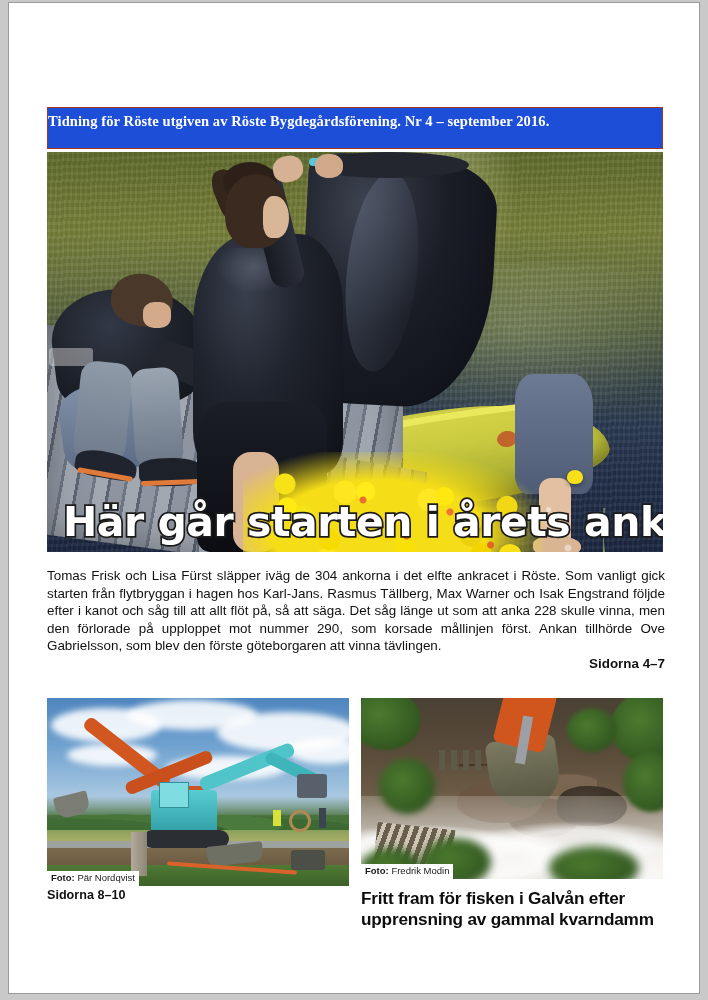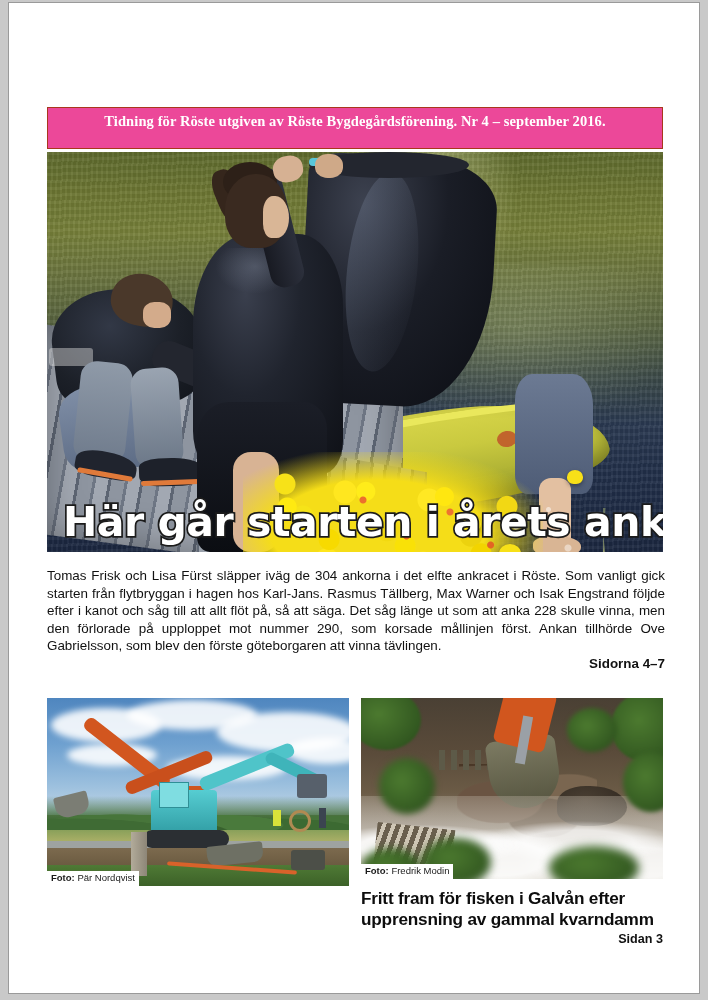--- a/index.html
+++ b/index.html
@@ -39,23 +39,22 @@
        2px 2px 0 #cfcfcf,
        4px 4px 5px rgba(90,90,90,0.55);
     white-space: nowrap;
   }
 
   
   .banner {
     position: absolute;
     left: 38px; top: 104px;
     width: 616px; height: 42px;
-    background: #ec4899;
+    background: #1d4ed8;
     border: 1px solid #a8381c;
-    text-align: center;
     font-family: "Liberation Serif", serif;
     color: #ffffff;
     padding-top: 4px;
   }
   .banner-line1 {
     font-size: 14.5px;
     font-weight: bold;
     line-height: 19px;
     letter-spacing: 0.1px;
   }
@@ -862,20 +861,21 @@
       <div class="pipe-post"></div>
       <div class="worker-vest"></div>
       <div class="cable-reel"></div>
       <div class="worker2"></div>
       <div class="hose"></div>
 
       <div class="photo-credit"><b>Foto:</b>
         <span>Pär Nordqvist</span>
       </div>
     </div>
+    <div class="story-pagref">Sidorna 8–10</div>
   </div>
 
   <div class="story story-right">
     <div class="story-photo">
       <div class="river-bg"></div>
       <div class="rocks"></div>
       <div class="dirt-fall"></div>
       <div class="exc-bucket-teeth"></div>
       <div class="exc-bucket-big"></div>
       <div class="exc-arm-orange"></div>
@@ -890,16 +890,15 @@
       <div class="foliage f5"></div>
       <div class="foliage f6"></div>
       <div class="foliage f7"></div>
       <div class="foliage f8"></div>
 
       <div class="photo-credit"><b>Foto:</b>
         <span>Fredrik Modin</span>
       </div>
     </div>
     <div class="story-head">Fritt fram för fisken i Galvån efter upprensning av gammal kvarndamm</div>
-    <div class="story-pagref align-right">Sidan 3</div>
   </div>
 
 </div>
 
 </body></html>

